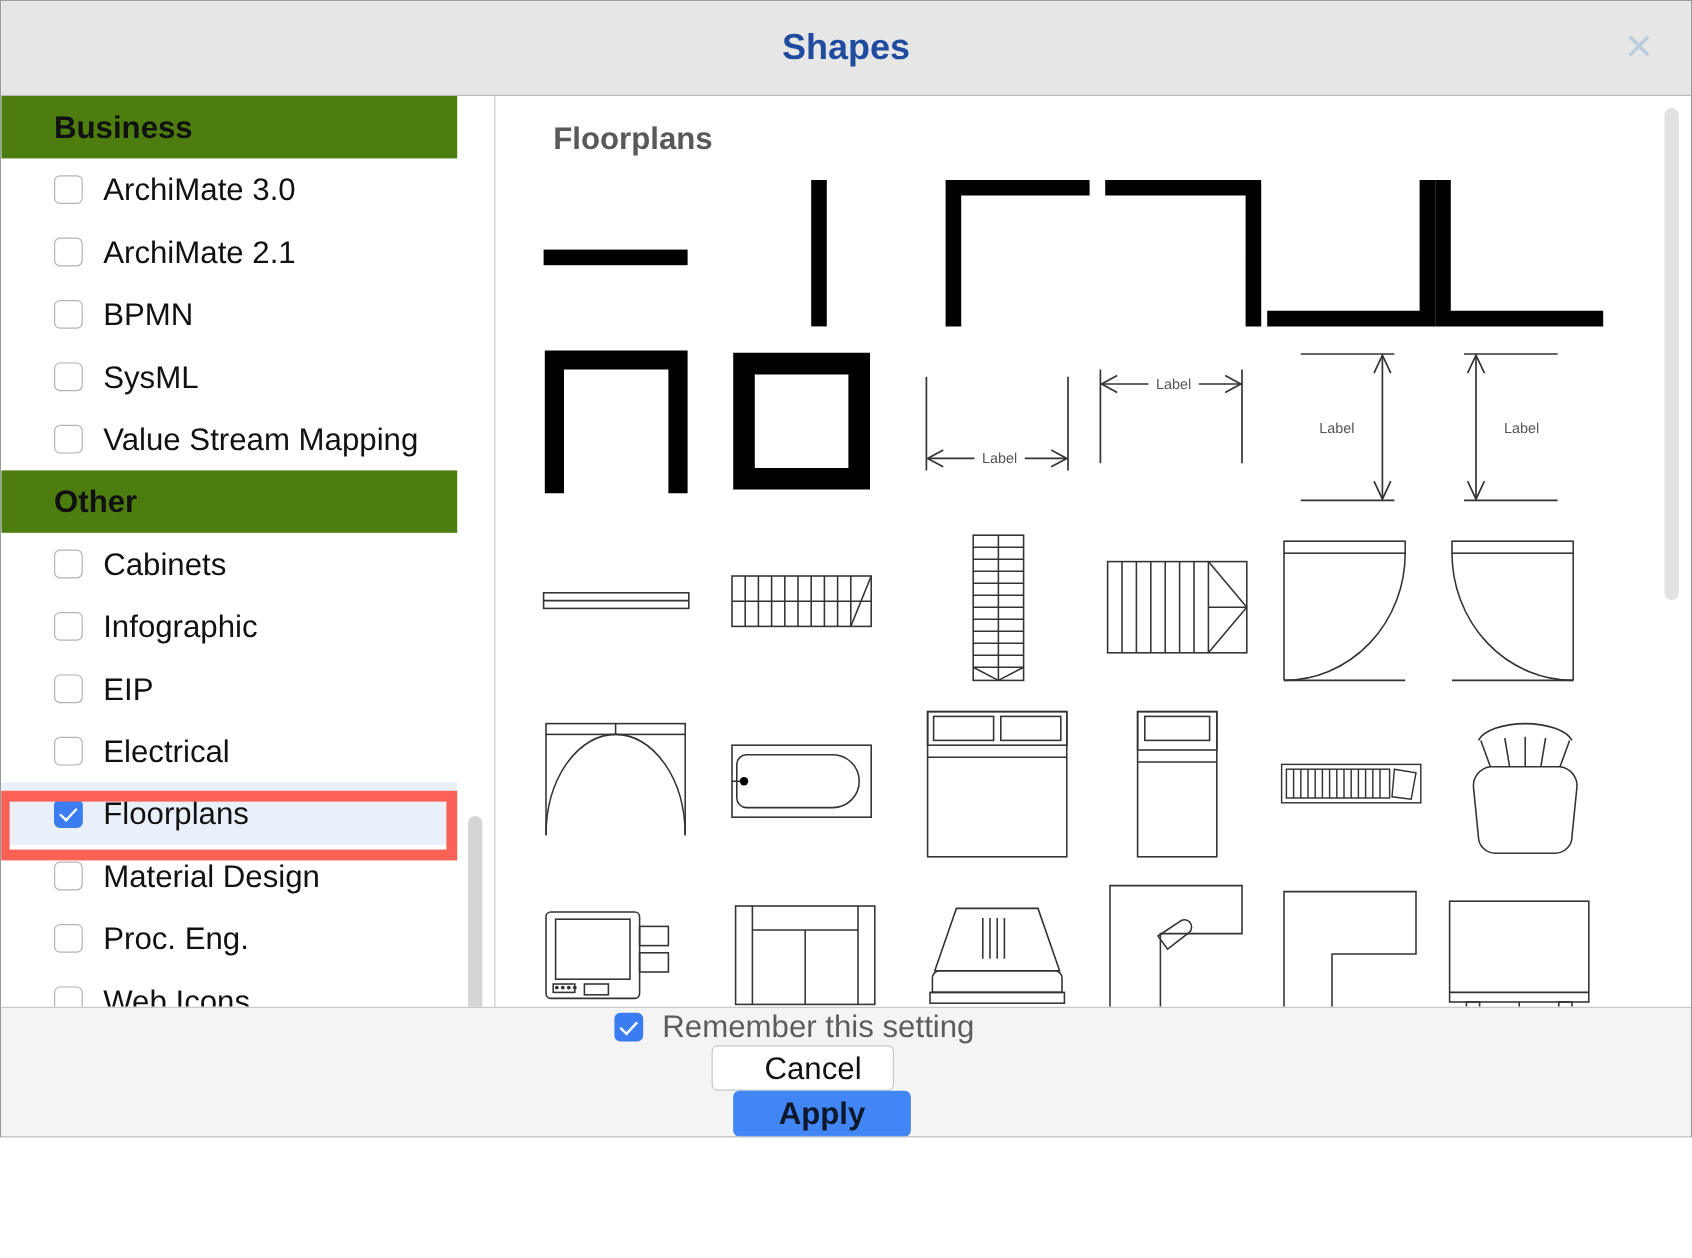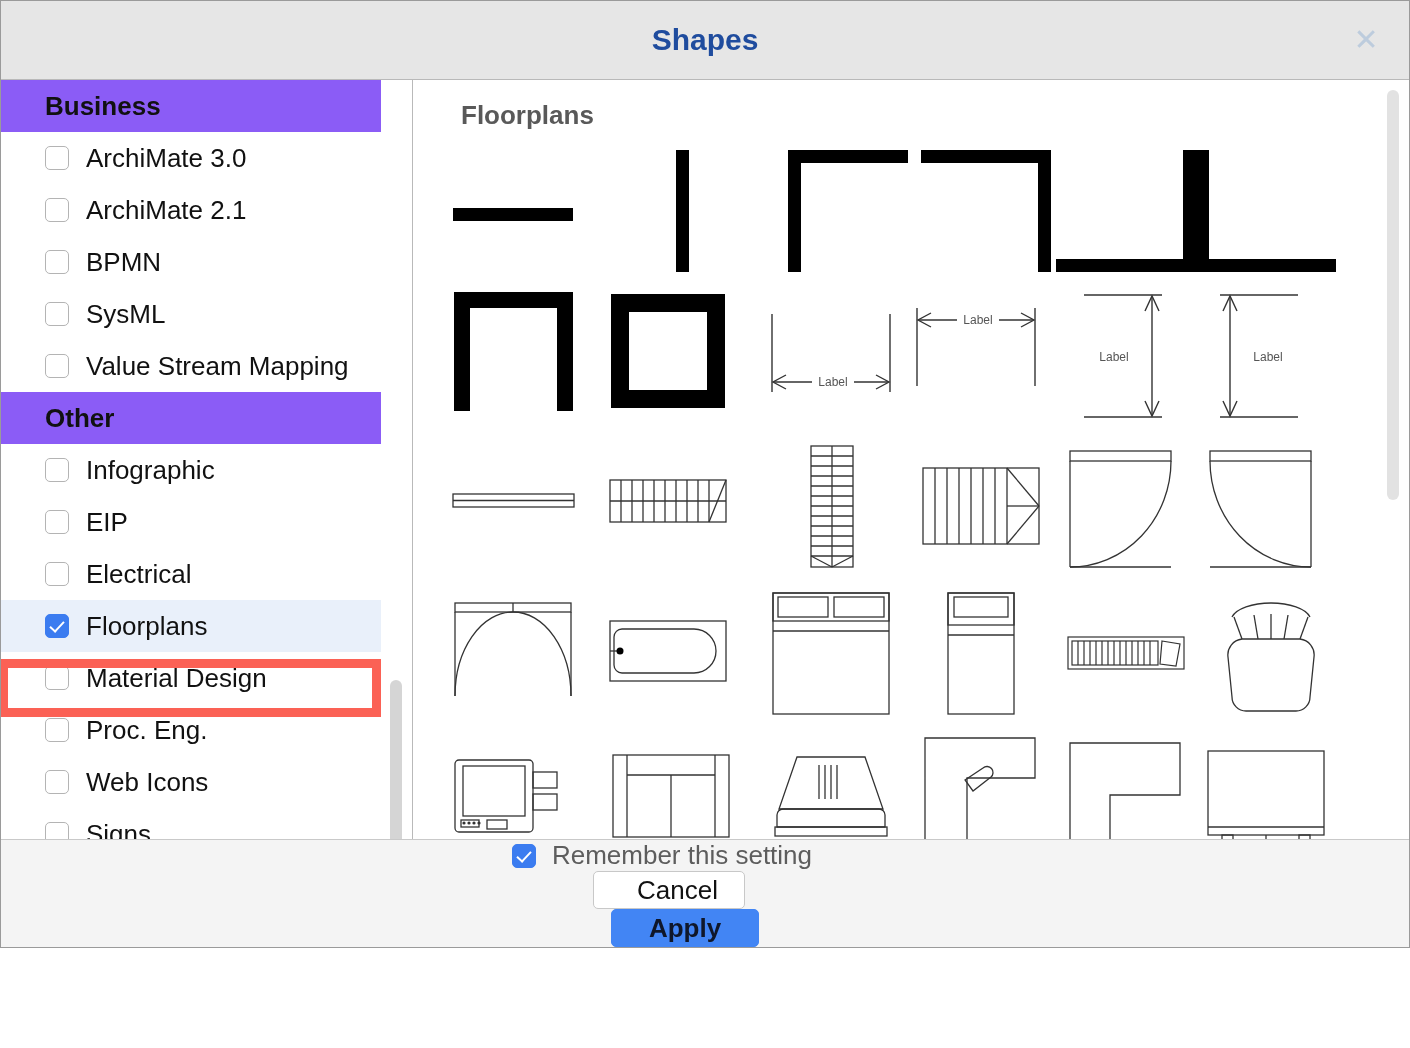--- a/index.html
+++ b/index.html
@@ -74,21 +74,21 @@
     background: #ffffff;
     border-right: 1px solid #b9b9b9;
     overflow: hidden;
   }
   .sidebar-scroll {
     position: absolute;
     inset: 0;
     overflow: hidden;
   }
   .group-header {
-    background: #8b5cf6;
+    background: #4d7c0f;
     height: 52px;
     display: flex;
     align-items: center;
     padding-left: 44px;
     box-sizing: border-box;
     width: 380px;
   }
   .group-header span {
     font-size: 26px;
     font-weight: bold;
@@ -294,20 +294,24 @@
           <div class="shape-row">
             <div class="cb"></div>
             <div class="label">SysML</div>
           </div>
           <div class="shape-row">
             <div class="cb"></div>
             <div class="label">Value Stream Mapping</div>
           </div>
           <div class="group-header">
             <span>Other</span>
+          </div>
+          <div class="shape-row">
+            <div class="cb"></div>
+            <div class="label">Cabinets</div>
           </div>
           <div class="shape-row">
             <div class="cb"></div>
             <div class="label">Infographic</div>
           </div>
           <div class="shape-row">
             <div class="cb"></div>
             <div class="label">EIP</div>
           </div>
           <div class="shape-row">

